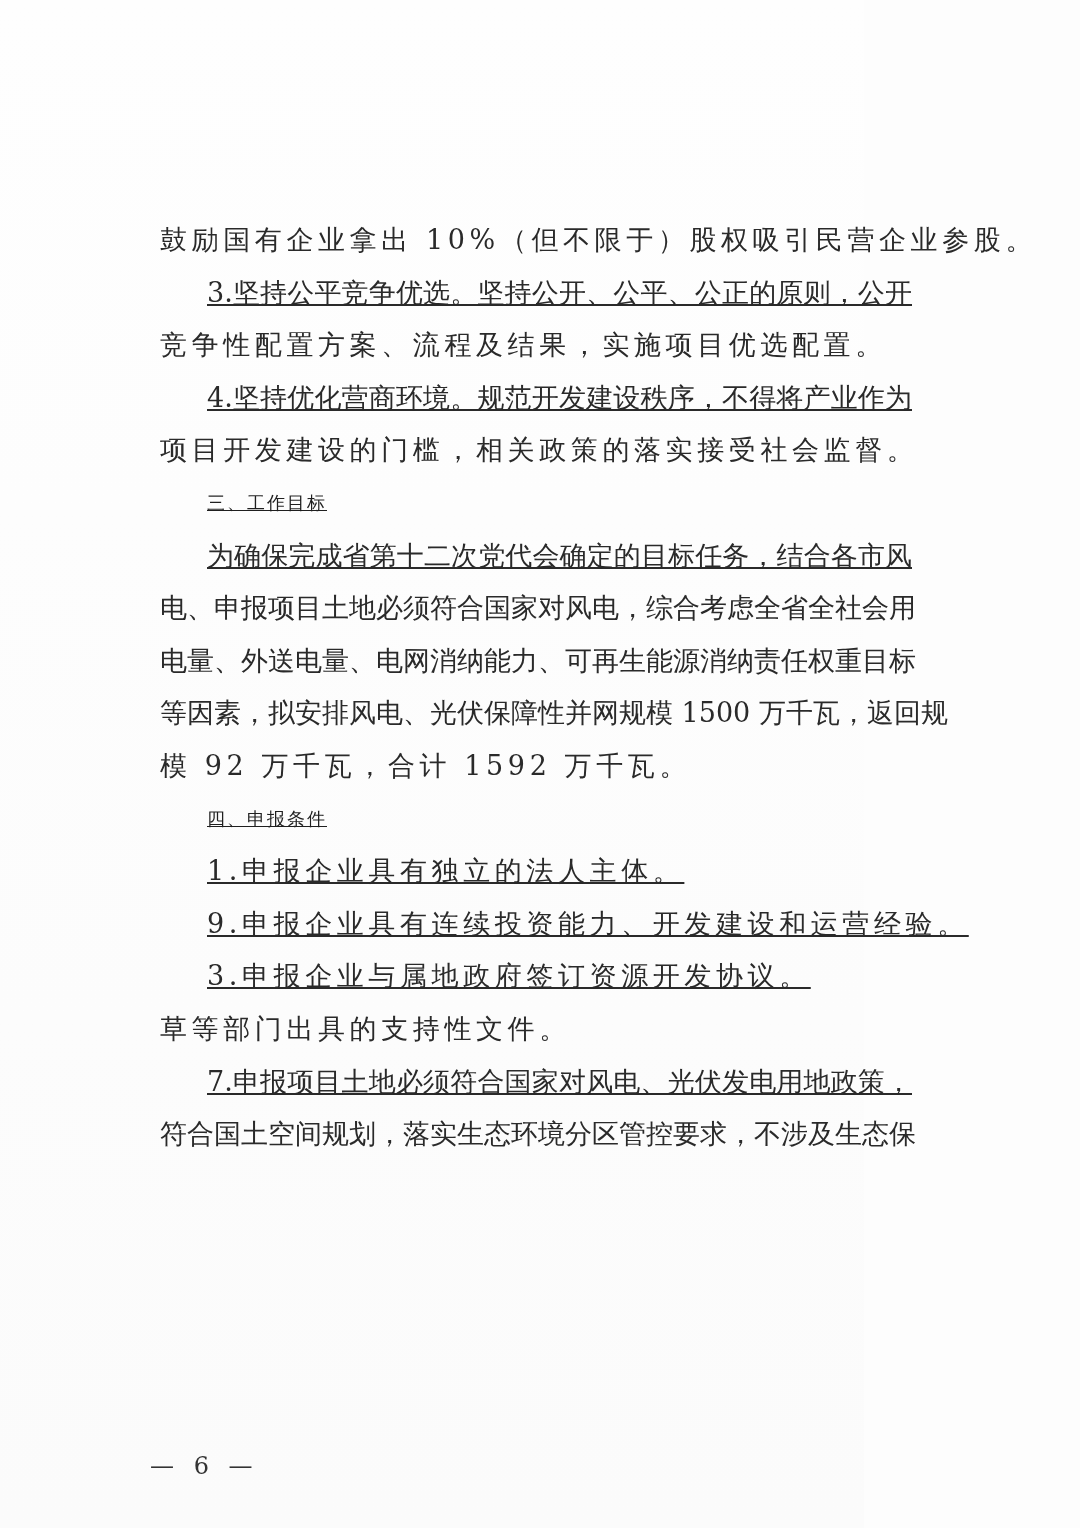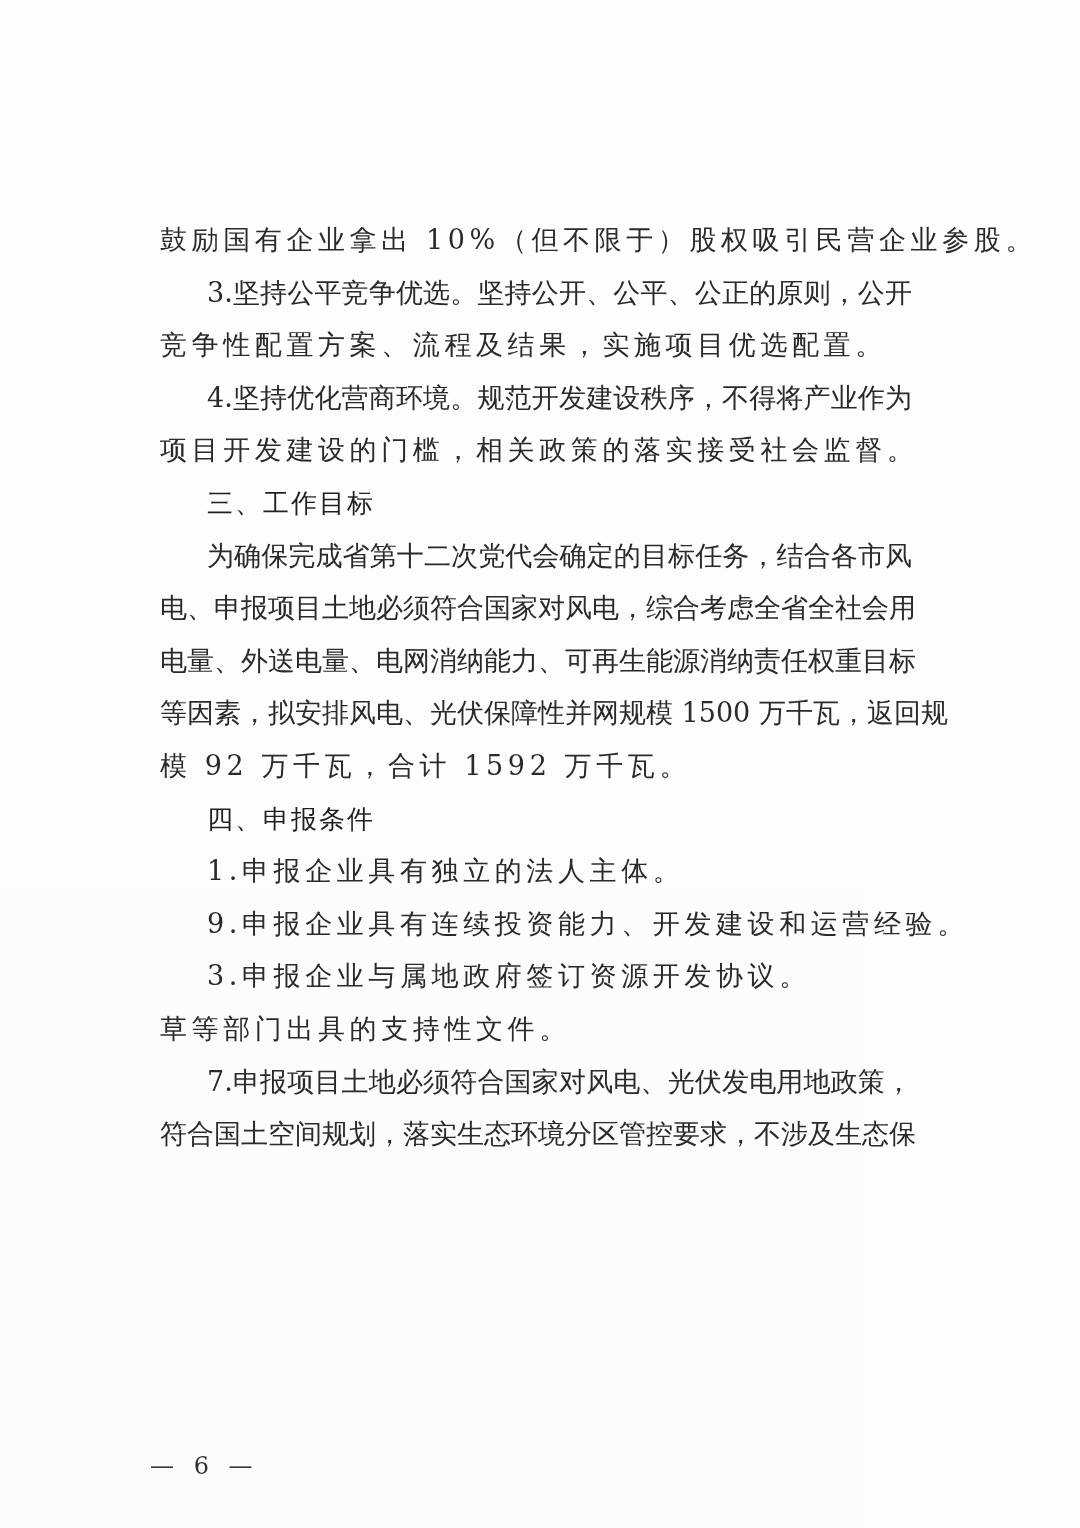--- a/index.html
+++ b/index.html
@@ -16,24 +16,24 @@
   }
   .body-text {
     position: absolute; left: 160px; top: 214px; width: 752px;
   }
   .line {
     height: 52.6px; line-height: 52.6px;
     font-size: 27px; letter-spacing: 4.6px;
     white-space: nowrap; overflow: visible;
   }
   .line.justify { text-align: justify; text-align-last: justify; letter-spacing: 0; }
-  .indent { padding-left: 47px; }
+  .indent { padding-left: 47px; text-decoration: underline; }
   .heading {
     font-family: "DejaVu Sans", "Liberation Sans", sans-serif;
-    font-size: 26px; letter-spacing: 2px; color: #1f1f1f;
+    font-size: 18px; letter-spacing: 2px; color: #1f1f1f;
   }
   .page-number {
     position: absolute; left: 150px; top: 1452px;
     font-size: 24px; color: #333; letter-spacing: 6px;
   }
 </style>
 </head>
 <body>
 
 <div class="page">

